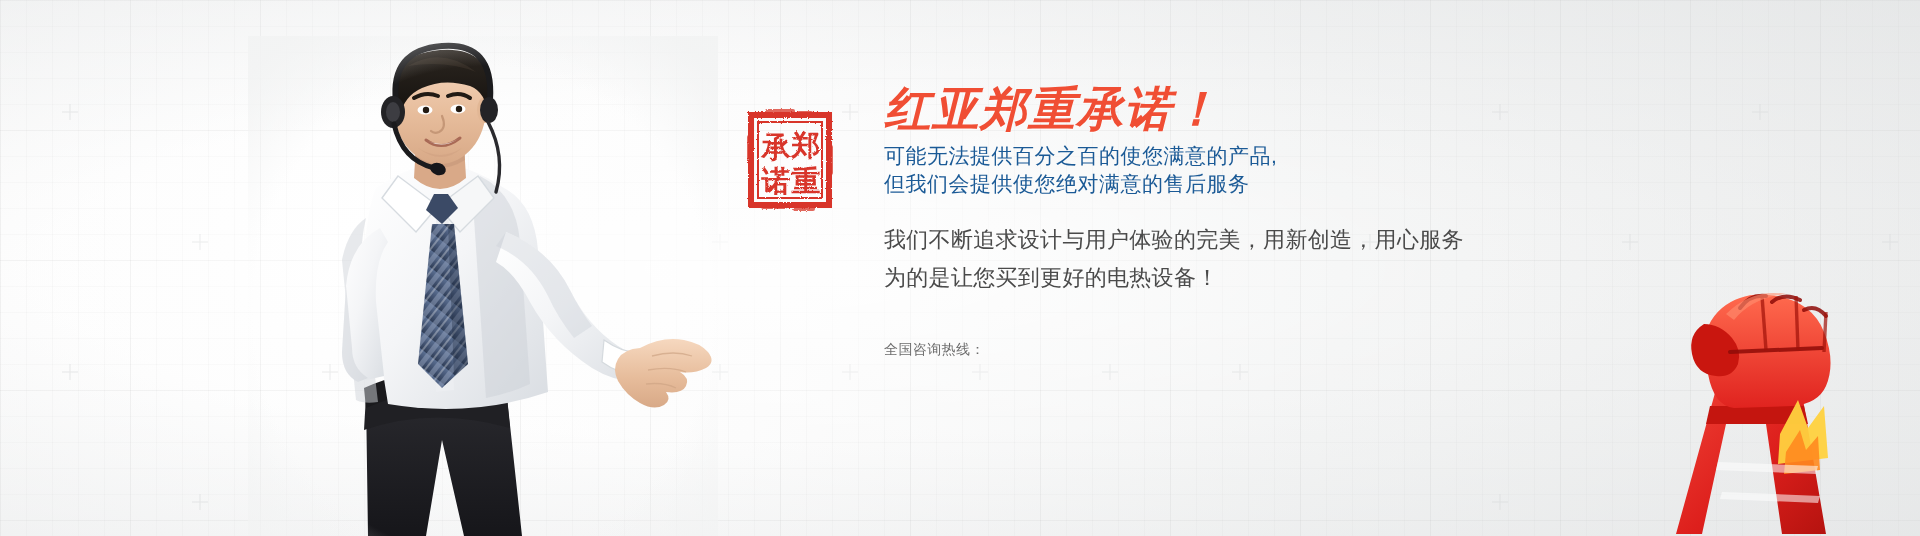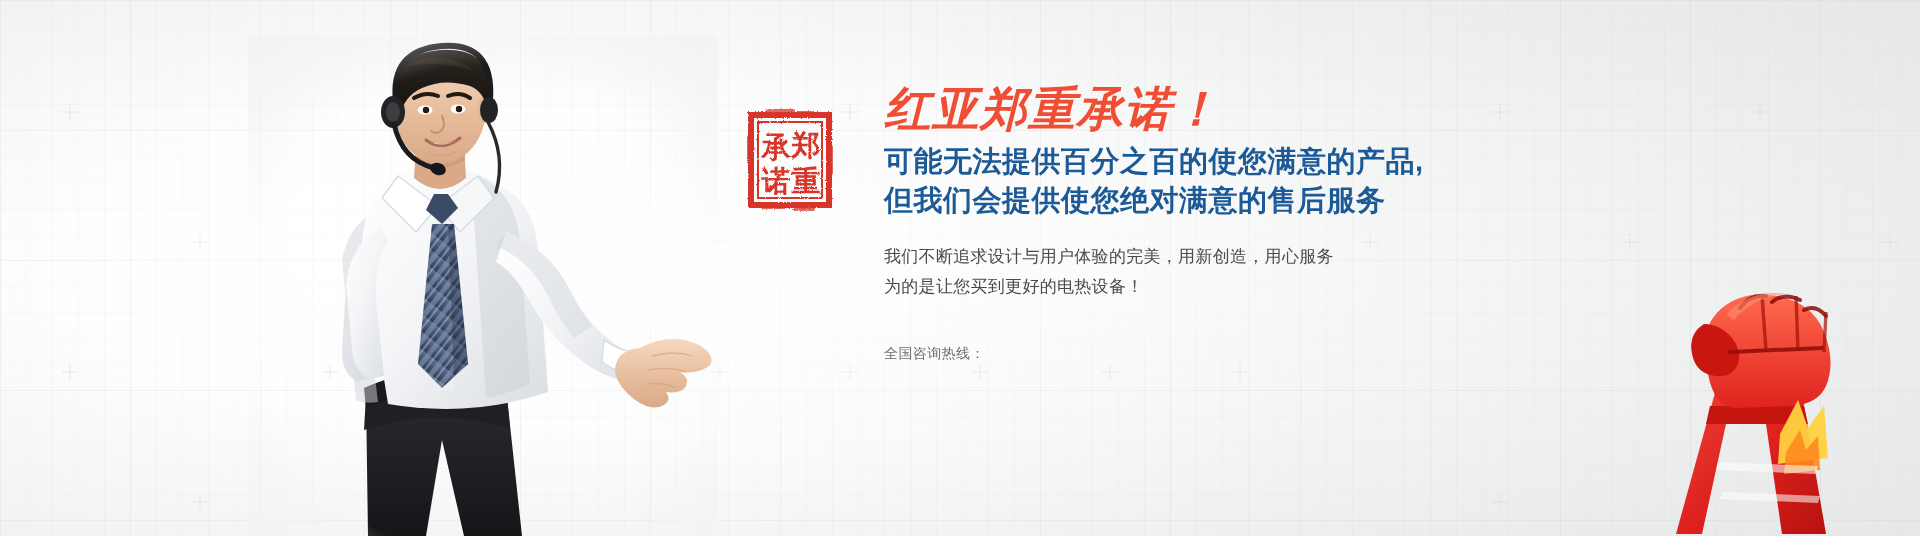--- a/index.html
+++ b/index.html
@@ -66,30 +66,30 @@
     font-weight:bold;
     font-style:italic;
     letter-spacing:1px;
     color:#f04e34;
     line-height:1.08;
     white-space:nowrap;
     text-shadow:0 1px 0 rgba(255,255,255,.6);
   }
   .sub {
     margin-top:7px;
-    font-size:29px;
-    font-weight:bold;
+    font-size:21px;
+    font-weight:normal;
     color:#1b5a96;
     line-height:1.34;
     letter-spacing:.5px;
     white-space:nowrap;
   }
   .body {
     margin-top:23px;
-    font-size:17px;
+    font-size:22px;
     color:#4a4a4a;
     line-height:1.72;
     letter-spacing:.3px;
     white-space:nowrap;
   }
   .hotline {
     margin-top:44px;
     font-size:14px;
     color:#6d6d6d;
     letter-spacing:.4px;

